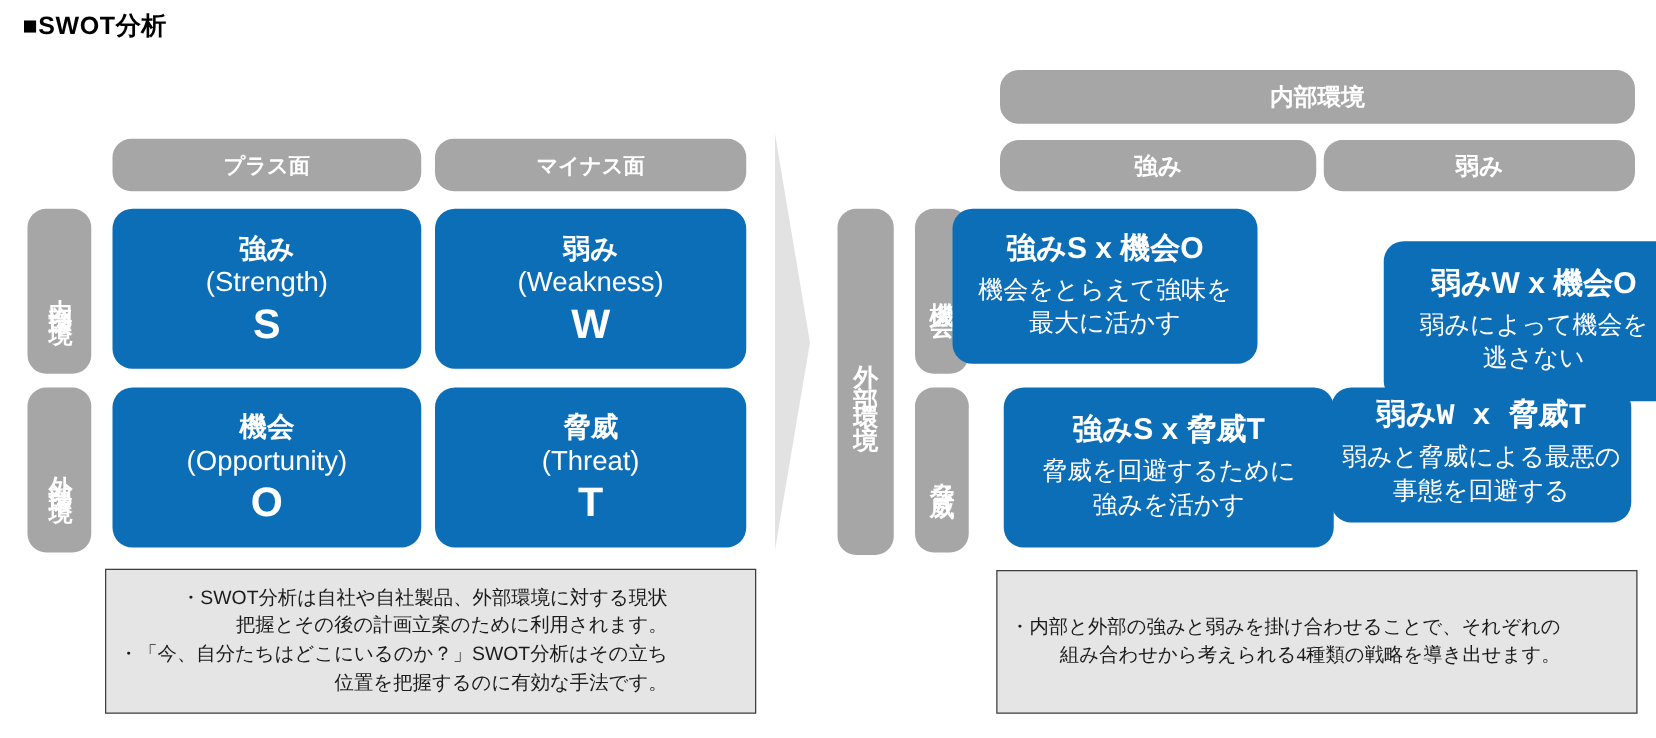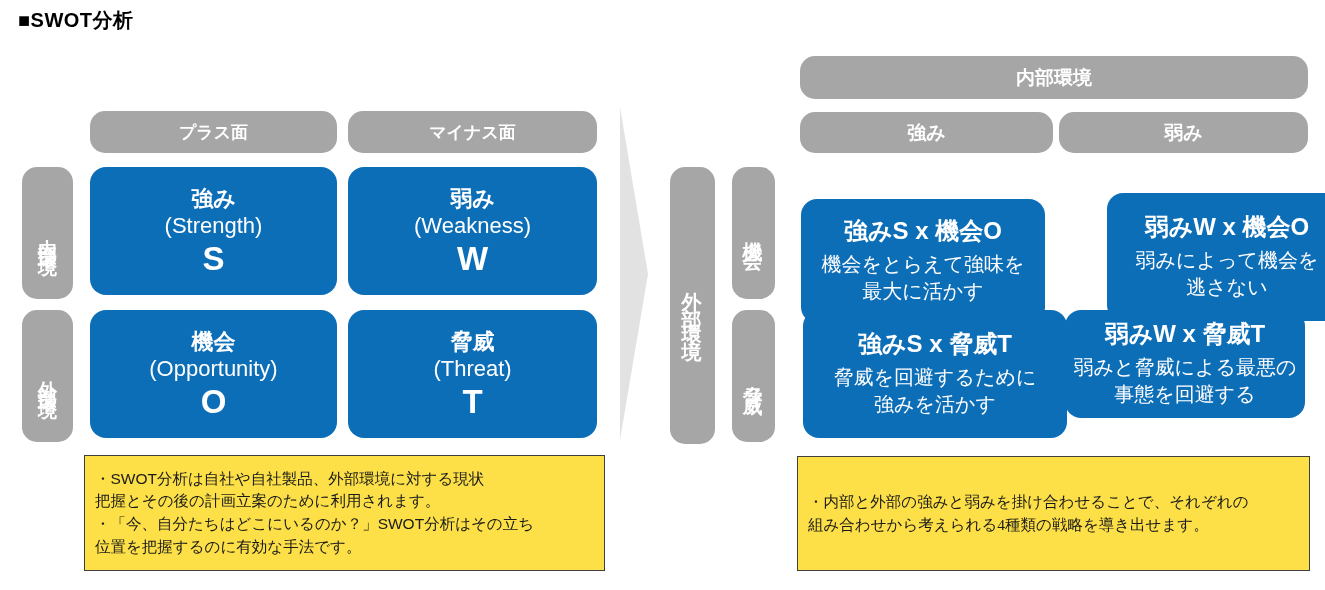--- a/index.html
+++ b/index.html
@@ -27,23 +27,23 @@
     color:#fff;display:flex;flex-direction:column;align-items:center;
     justify-content:center;text-align:center;
   }
   .cell-name{font-size:22px;font-weight:bold;line-height:1.25;}
   .cell-english{font-size:22px;font-weight:normal;line-height:1.3;}
   .cell-letter{font-size:33px;font-weight:bold;line-height:1.1;}
   .cross-title{font-size:24px;font-weight:bold;line-height:1.2;margin-bottom:6px;white-space:nowrap;}
   .cross-desc{font-size:20px;font-weight:normal;line-height:1.35;white-space:pre-line;}
   .note{
     position:absolute;border:1.5px solid var(--note-border,#3f3f3f);
-    background:#fde047;color:#1a1a1a;font-size:15.5px;line-height:1.46;
+    background:#e5e5e5;color:#1a1a1a;font-size:15.5px;line-height:1.46;
     white-space:pre-line;display:flex;align-items:center;
-    padding:6px 10px;box-sizing:border-box;
+    padding:6px 10px;box-sizing:border-box;text-align:right;
   }
   .arrow{position:absolute;}
 </style>
 </head>
 <body>
 
 <div class="canvas">
 
   <div class="section-title" style="left:18px;top:7px;text-align:center;">■SWOT分析</div>
 
@@ -85,36 +85,36 @@
 
 
   <div class="hdr col-hdr" style="left:800px;top:56px;width:508px;height:43px;font-size:19px;">内部環境</div>
   <div class="hdr col-hdr" style="left:800px;top:112px;width:253px;height:41px;font-size:19px;">強み</div>
   <div class="hdr col-hdr" style="left:1059px;top:112px;width:249px;height:41px;font-size:19px;">弱み</div>
 
   <div class="hdr vlabel vlabel-tall" style="left:670px;top:167px;width:45px;height:273px;">外部環境</div>
   <div class="hdr vlabel vlabel-row" style="left:732px;top:167px;width:43px;height:128px;">機会</div>
   <div class="hdr vlabel vlabel-row" style="left:732px;top:310px;width:43px;height:128px;">脅威</div>
 
-  <div class="bluebox" style="left:801px;top:167px;width:244px;height:124px;margin-top:32px;">
+  <div class="bluebox" style="left:762px;top:167px;width:244px;height:124px;">
     <div class="cross-title">強みS x 機会O</div>
     <div class="cross-desc">機会をとらえて強味を
 最大に活かす</div>
   </div>
   <div class="bluebox" style="left:1107px;top:167px;width:240px;height:128px;margin-top:26px;">
     <div class="cross-title">弱みW x 機会O</div>
     <div class="cross-desc">弱みによって機会を
 逃さない</div>
   </div>
   <div class="bluebox" style="left:803px;top:310px;width:264px;height:128px;">
     <div class="cross-title">強みS x 脅威T</div>
     <div class="cross-desc">脅威を回避するために
 強みを活かす</div>
   </div>
-  <div class="bluebox" style="left:1065px;top:310px;width:240px;height:108px;">
+  <div class="bluebox" style="left:1065px;top:310px;width:240px;height:108px;font-family:Liberation Mono, monospace;">
     <div class="cross-title">弱みW x 脅威T</div>
     <div class="cross-desc">弱みと脅威による最悪の
 事態を回避する</div>
   </div>
 
   <div class="note" style="left:797px;top:456px;width:513px;height:115px;font-family:Liberation Serif, serif;">・内部と外部の強みと弱みを掛け合わせることで、それぞれの
 組み合わせから考えられる4種類の戦略を導き出せます。</div>
 
 </div>
 

